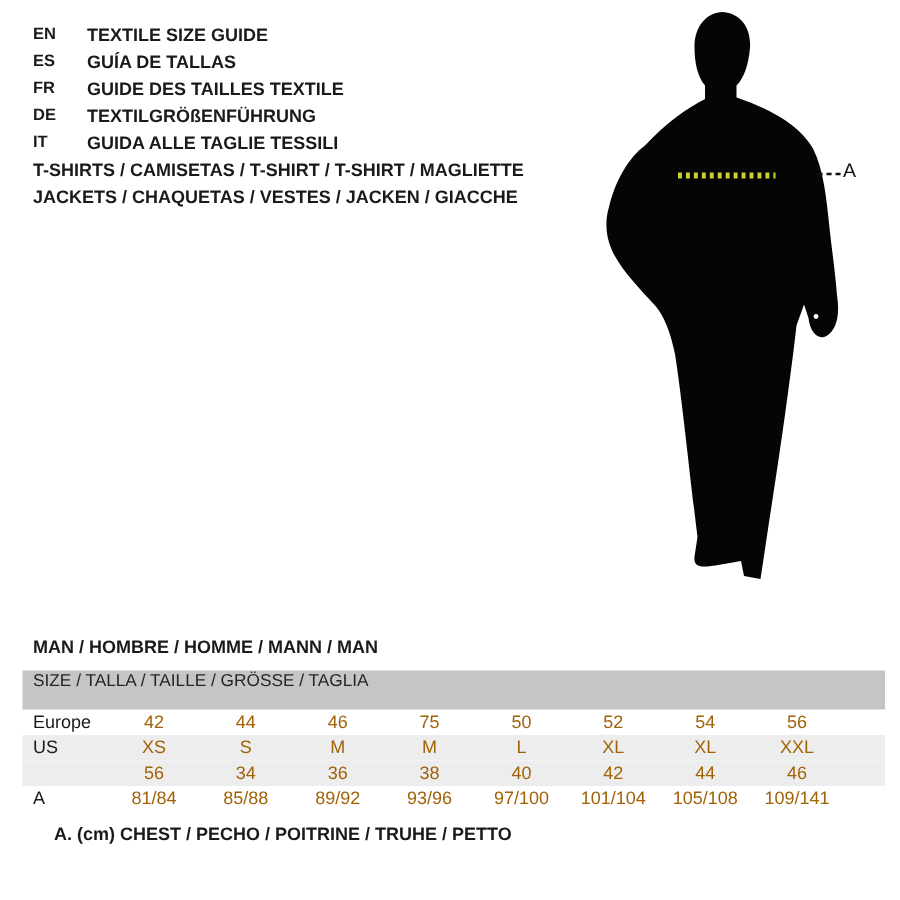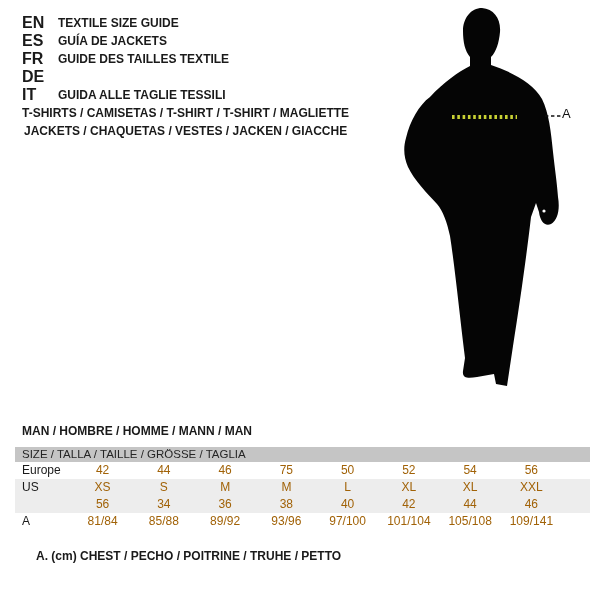--- a/index.html
+++ b/index.html
@@ -9,48 +9,48 @@
     color: #1a1a1a;
     position: relative;
     overflow: hidden;
   }
   .abs { position: absolute; }
 
   
   .lang-list { left: 22px; top: 14px; }
   .lang-row { display: flex; height: 18px; line-height: 18px; }
   .lang-code {
-    width: 36px; font-size: 16px; font-weight: 700; letter-spacing: 0;
+    width: 36px; font-size: 11px; font-weight: 700; letter-spacing: 0;
   }
   .lang-label {
     font-size: 12px; font-weight: 700; letter-spacing: 0;
   }
 
   
-  .categories { left: 22px; top: 104px; text-align: center; }
+  .categories { left: 22px; top: 104px; }
   .category-line {
     font-size: 12px; font-weight: 700; height: 18px; line-height: 18px;
     letter-spacing: 0;
   }
 
   
   .figure-svg { left: 395px; top: 0px; width: 205px; height: 400px; }
   .measure-label {
     left: 562px; top: 106px; font-size: 13px; font-weight: 400; color: #111;
   }
 
   
   .section-title {
     left: 22px; top: 424px; font-size: 12px; font-weight: 700; text-align: center;
   }
 
   
   .size-table { left: 15px; top: 447px; width: 575px; }
   .table-header {
-    background: #c5c5c5; height: 15px; line-height: 15px;
+    background: #c5c5c5; height: 26px; line-height: 15px;
     font-size: 11.5px; color: #252525; padding-left: 7px;
   }
   .t-row { display: flex; height: 17px; line-height: 17px; padding-right: 28px; }
   .t-row.shaded { background: #ededed; align-items: flex-end; }
   .t-label {
     width: 57px; padding-left: 7px; font-size: 12px; color: #1a1a1a;
   }
   .t-cell {
     flex: 1; text-align: center; font-size: 12px; color: #a16207;
   }
@@ -63,28 +63,29 @@
 </head>
 <body>
 
 <div class="abs lang-list">
   <div class="lang-row">
     <span class="lang-code">EN</span>
     <span class="lang-label">TEXTILE SIZE GUIDE</span>
   </div>
   <div class="lang-row">
     <span class="lang-code">ES</span>
-    <span class="lang-label">GUÍA DE JACKETS</span>
+    <span class="lang-label">GUÍA DE TALLAS</span>
   </div>
   <div class="lang-row">
     <span class="lang-code">FR</span>
     <span class="lang-label">GUIDE DES TAILLES TEXTILE</span>
   </div>
   <div class="lang-row">
     <span class="lang-code">DE</span>
+    <span class="lang-label">TEXTILGRÖßENFÜHRUNG</span>
   </div>
   <div class="lang-row">
     <span class="lang-code">IT</span>
     <span class="lang-label">GUIDA ALLE TAGLIE TESSILI</span>
   </div>
 </div>
 
 <div class="abs categories">
   <div class="category-line">T-SHIRTS / CAMISETAS / T-SHIRT / T-SHIRT / MAGLIETTE</div>
   <div class="category-line">JACKETS / CHAQUETAS / VESTES / JACKEN / GIACCHE</div>

